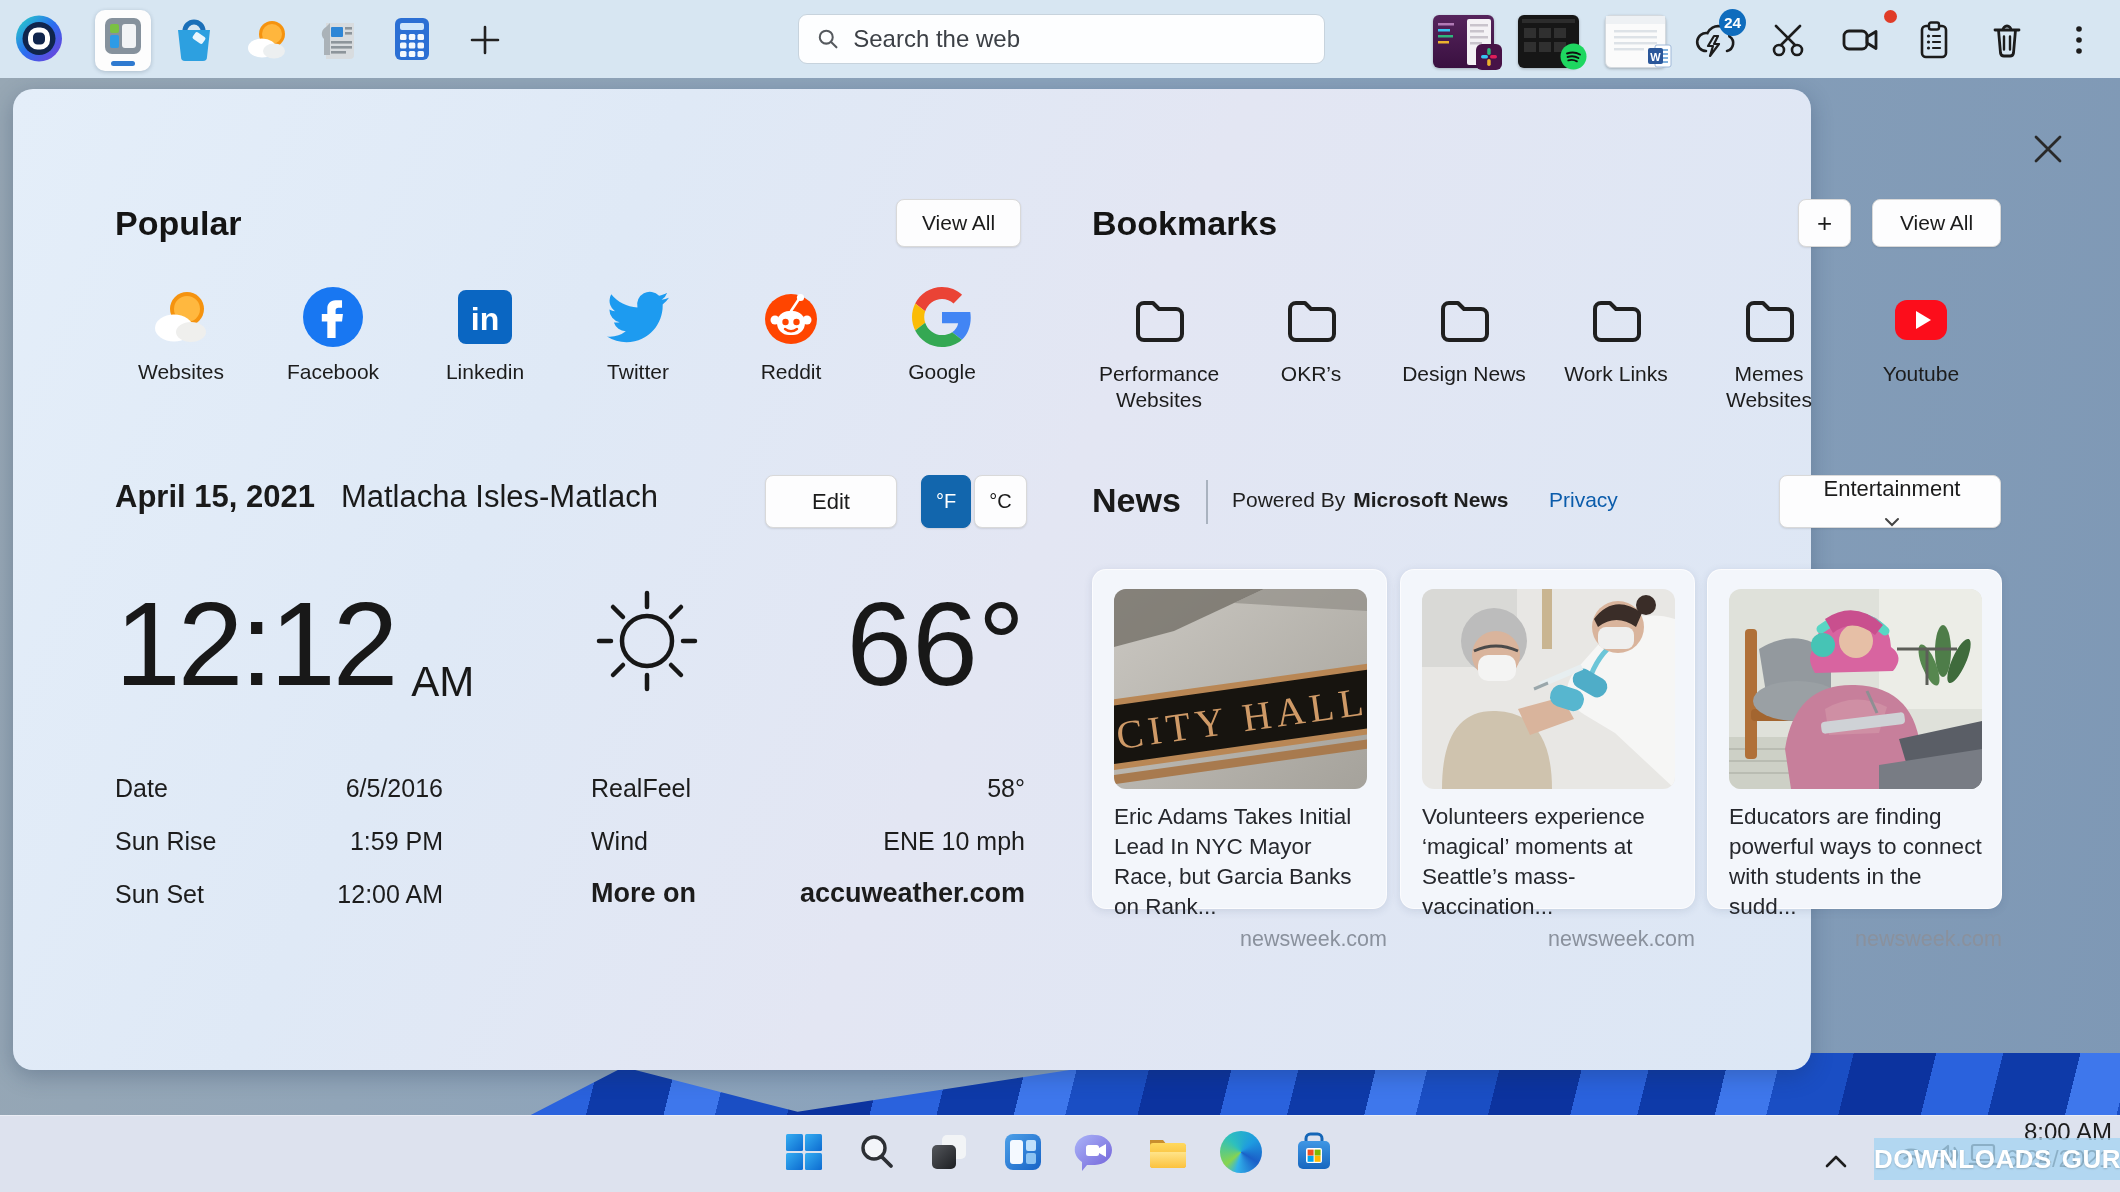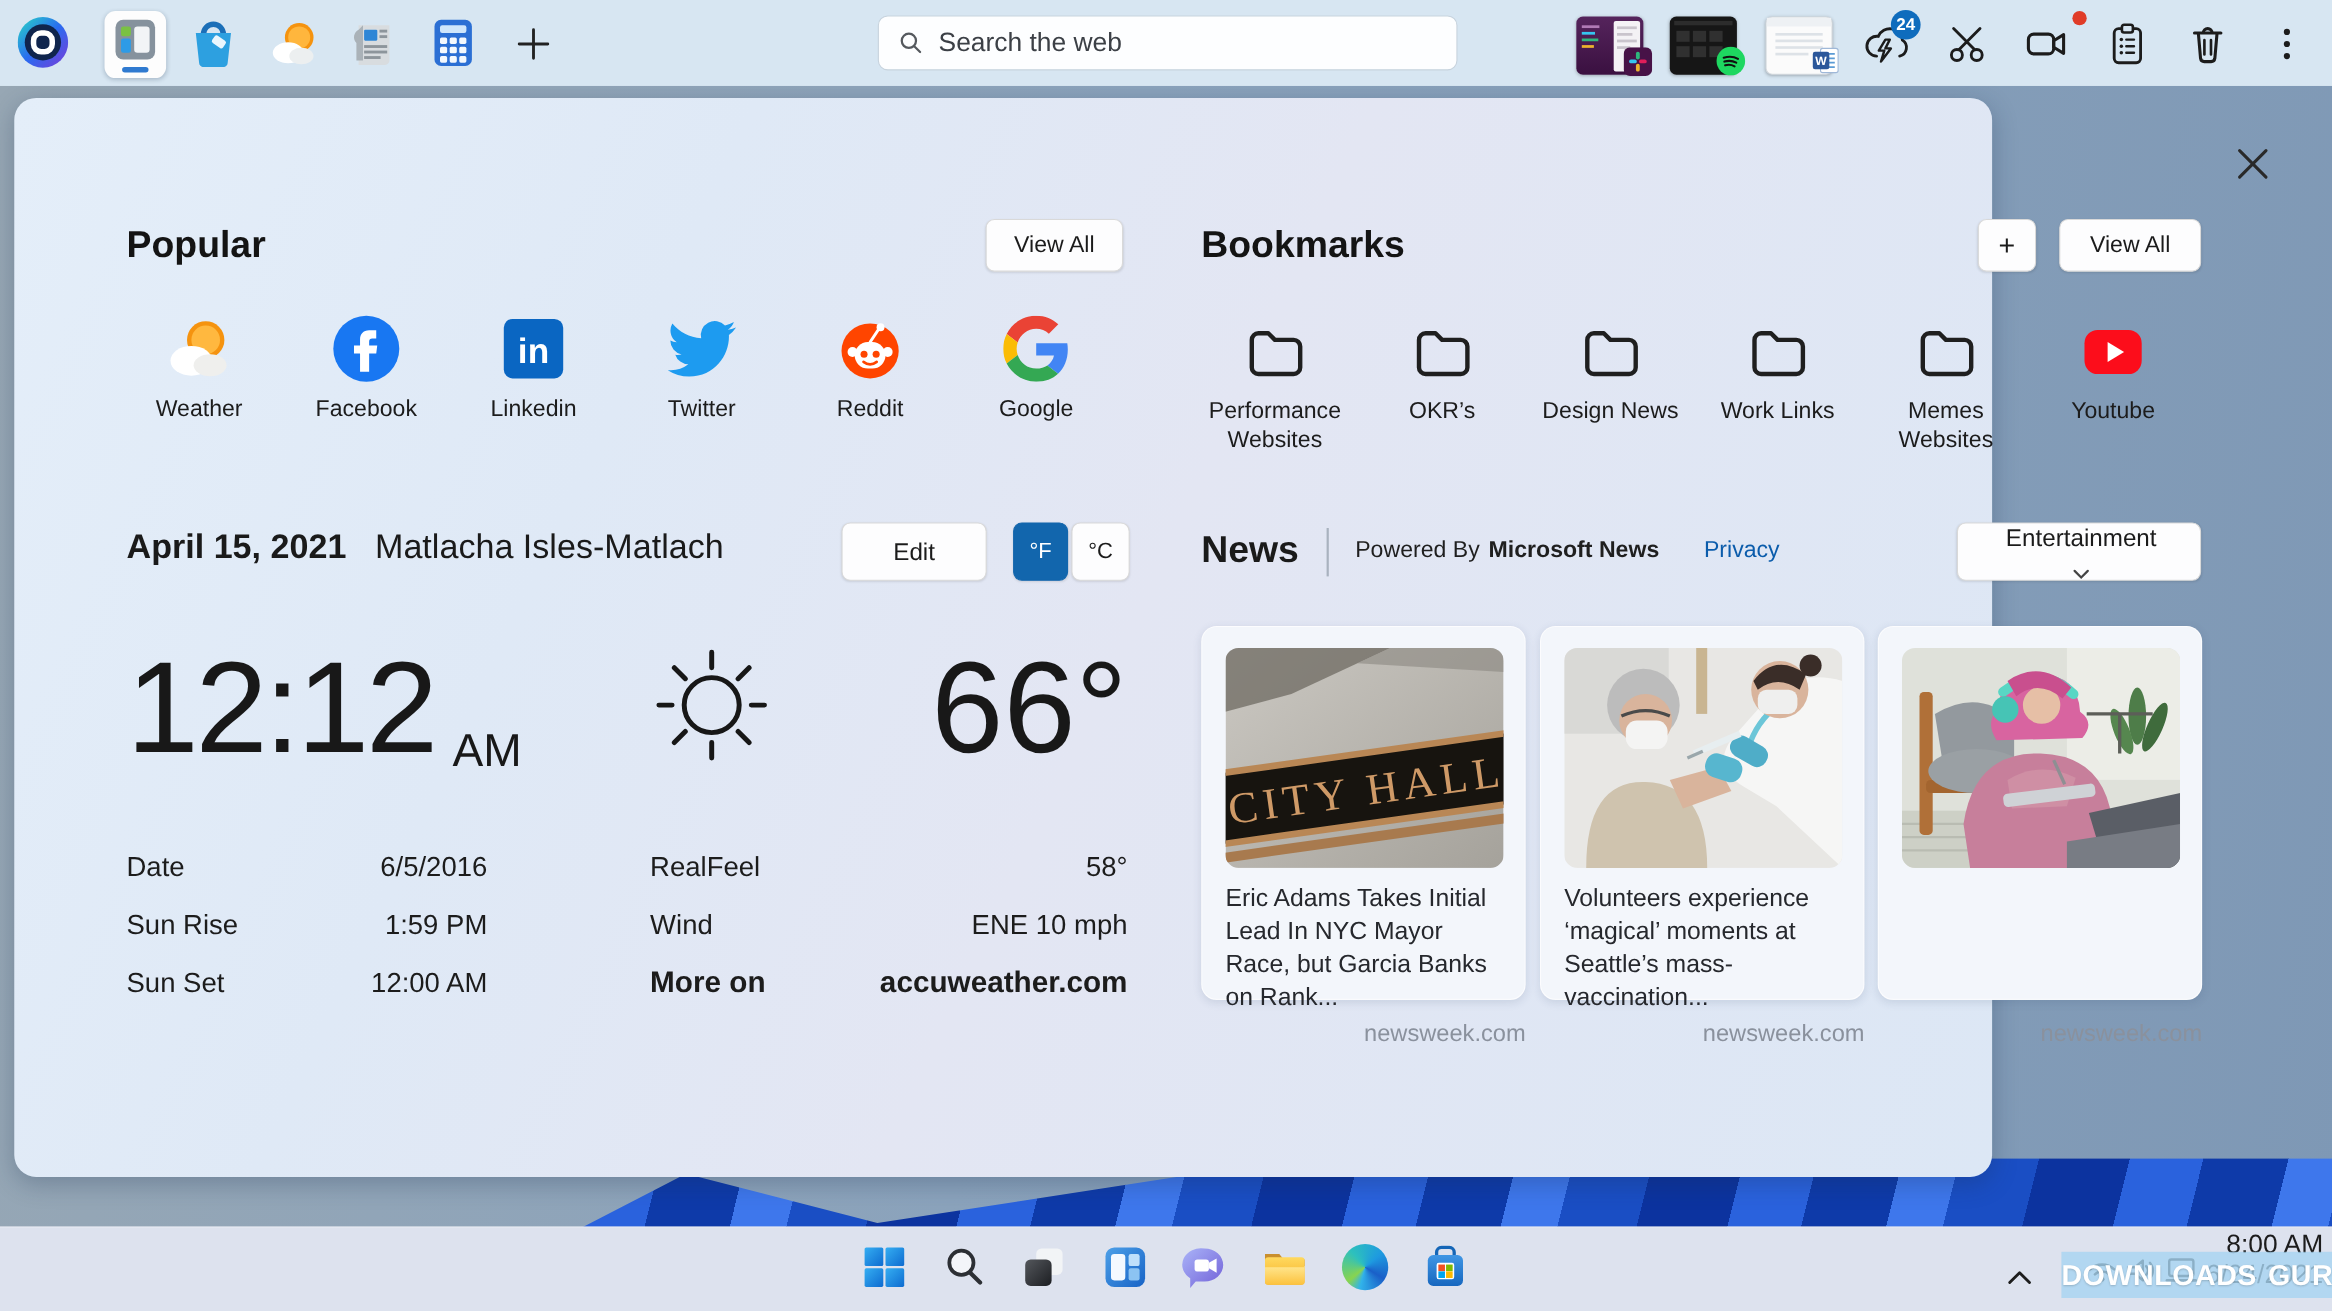--- a/index.html
+++ b/index.html
@@ -319,21 +319,21 @@
 
     <div class="site-item" style="left:93px;top:195px;">
       <div class="site-icon">
         <svg width="64" height="64" viewBox="0 0 64 64">
             <circle cx="38" cy="24" r="17" fill="#f5930f"></circle>
             <circle cx="38" cy="24" r="13" fill="#ffb83f"></circle>
         <ellipse cx="25" cy="43" rx="19" ry="13.5" fill="#fff"></ellipse>
             <ellipse cx="42" cy="47" rx="15" ry="10" fill="#efefed"></ellipse>
           </svg>
         </div>
-      <div class="site-label">Weather</div>
+      <div class="site-label">Websites</div>
     </div>
     <div class="site-item" style="left:245px;top:195px;">
       <div class="site-icon">
         <svg width="64" height="64" viewBox="0 0 64 64">
             <circle cx="32" cy="32" r="30" fill="#1877f2"></circle>
         <path d="M36 22 h6 v-8 h-7 c-6 0 -9 4 -9 9 v6 h-6 v8 h6 v18 h9 v-18 h7 l1 -8 h-8 v-4 c0 -2 1 -3 3 -3 z" fill="#fff" transform="scale(.92) translate(2.6 2.6)"></path>
           </svg>
         </div>
       <div class="site-label">Facebook</div>
     </div>
@@ -566,20 +566,21 @@
           <circle cx="127" cy="52" r="17" fill="#e6bfa6"></circle>
           <path d="M96 30 q30 -20 58 6 l-8 10 q-22 -18 -42 -2 z" fill="#c94f8e"></path>
           <path d="M56 160 q10 -66 70 -64 q62 2 66 70 l-6 34 H62 z" fill="#c77f9b"></path>
           <path d="M96 120 q30 -18 62 -2 l-8 26 -50 2 z" fill="#cf8fa4"></path>
           <rect x="92" y="128" width="84" height="12" rx="4" transform="rotate(-7 134 134)" fill="#cfd2d6"></rect>
           <path d="M138 102 l10 22" stroke="#8e8f93" stroke-width="3"></path>
           <polygon points="170,150 253,132 253,200 185,200" fill="#5a5e66"></polygon>
           <polygon points="150,176 253,160 253,200 150,200" fill="#787c84"></polygon>
           </svg>
       </div>
+      <p class="card-title">Educators are finding powerful ways to connect with students in the sudd...</p>
     </article>
 
     <div class="card-src" style="left:1079px;">newsweek.com</div>
     <div class="card-src" style="left:1387px;">newsweek.com</div>
     <div class="card-src" style="left:1694px;">newsweek.com</div>
   </main>
 
   <footer class="taskbar"></footer>
 
   <div class="tk-ic" style="left:782px;">

